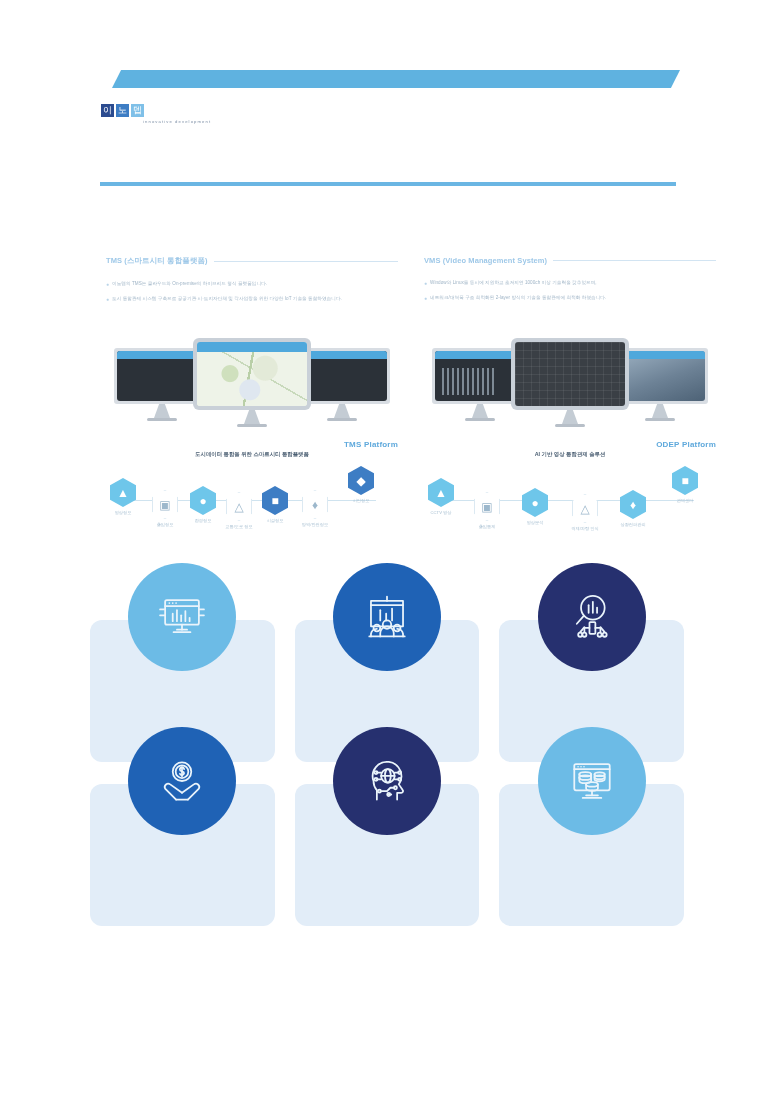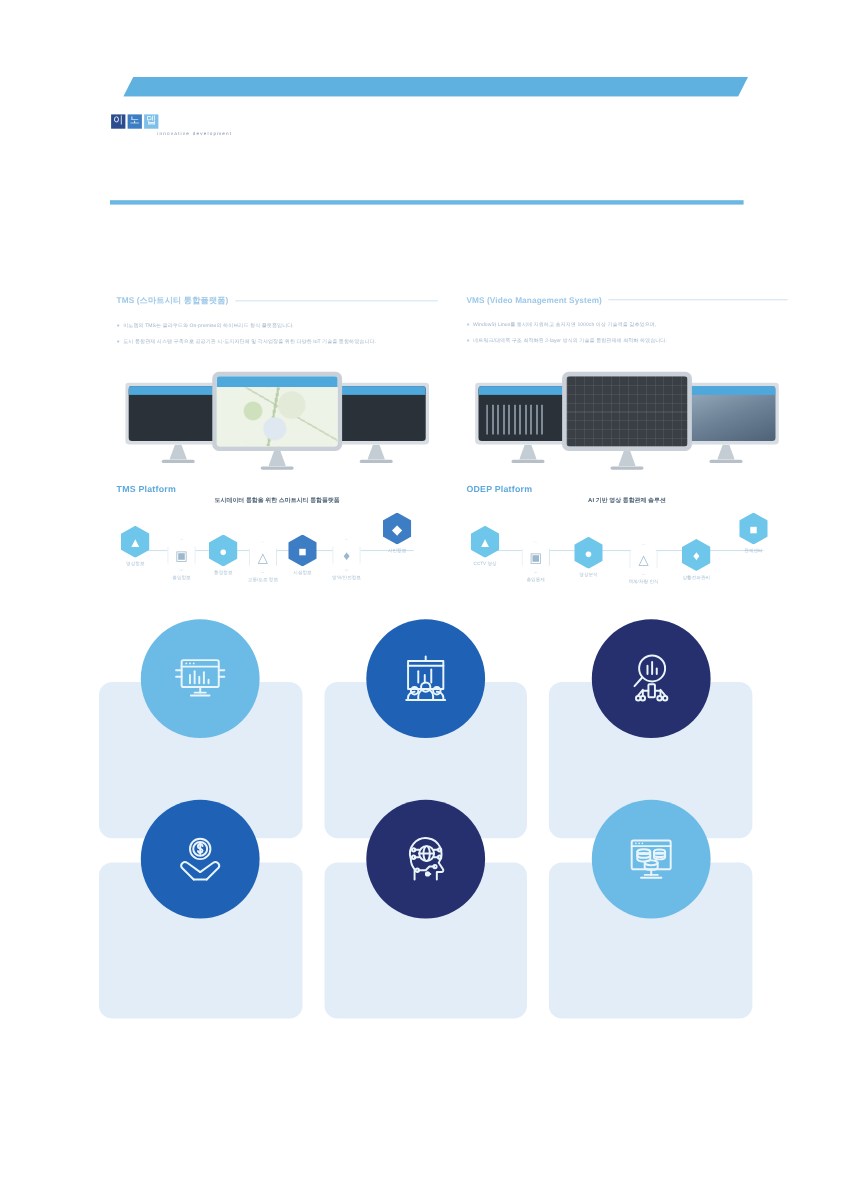--- a/index.html
+++ b/index.html
@@ -87,21 +87,21 @@
     left: 100px;
     top: 182px;
     width: 576px;
     height: 4px;
     background: #6bb6e3;
   }
 
   
   .info-col {
     position: absolute;
-    top: 268px;
+    top: 256px;
     width: 292px;
   }
   .info-col.left  { left: 106px; }
   .info-col.right { left: 424px; }
 
   .section-head {
     display: flex;
     align-items: center;
     gap: 6px;
     margin-bottom: 14px;
@@ -212,21 +212,21 @@
   .bars-art {
     position:absolute; left:8%; bottom:12%; width:60%; height:55%;
     background:
       repeating-linear-gradient(to right, #7e8a95 0 2px, transparent 2px 5px);
   }
 
   .platform-title {
     position: absolute;
     left: 0; right: 0;
     top: 104px;
-    text-align: left;
+    text-align: right;
     font-size: 8px;
     font-weight: bold;
     color: #5fa9dc;
     letter-spacing: 0.2px;
   }
   .platform-sub {
     position: absolute;
     left: 0; right: 0;
     top: 115px;
     text-align: center;

